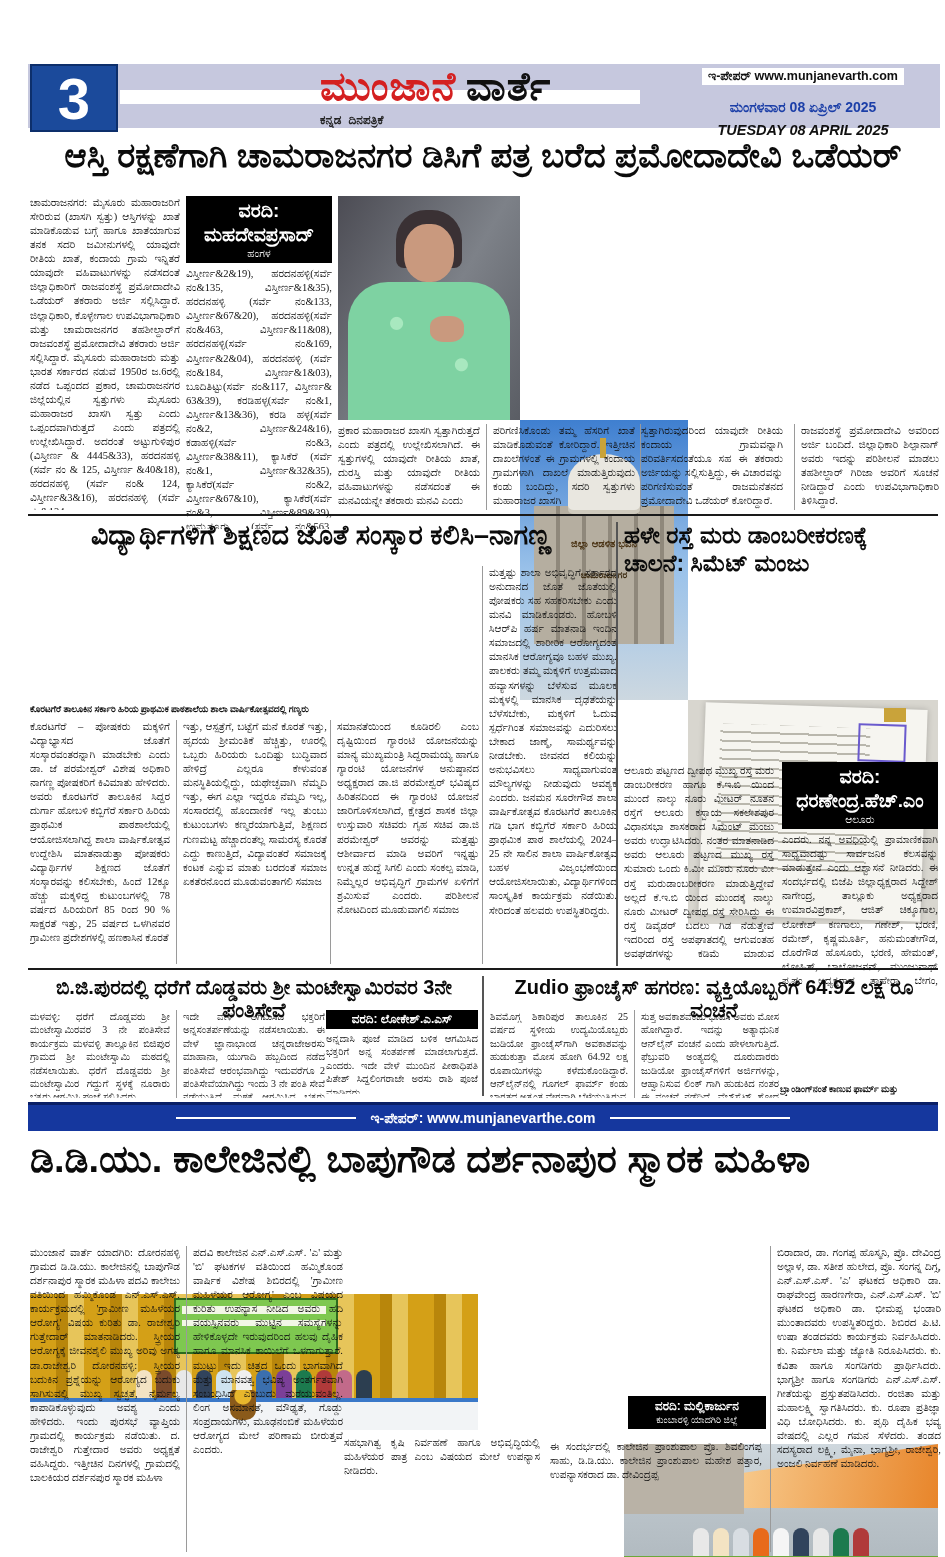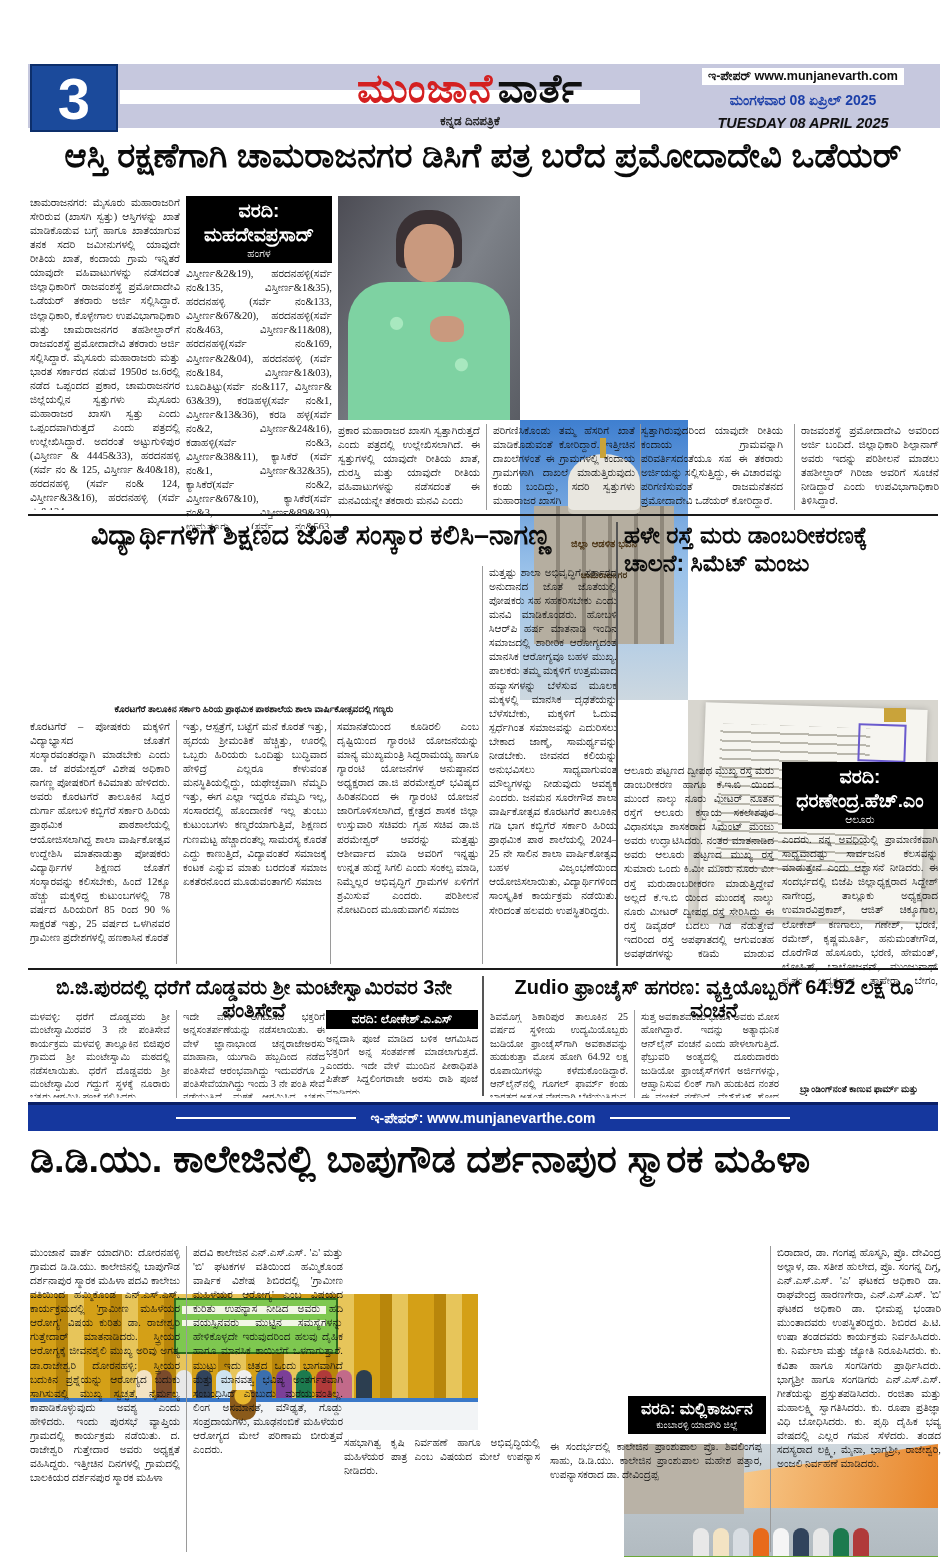--- a/index.html
+++ b/index.html
@@ -6,37 +6,37 @@
   .page{position:relative;width:945px;height:1557px;background:#ffffff;margin:0 auto;
         font-family:"Liberation Serif", serif;color:#111;overflow:hidden;}
   .abs{position:absolute;}
   .bodytxt{font-size:10.5px;line-height:1.34;text-align:justify;overflow:hidden;}
   .colrule{border-left:1px solid #9a9a9a;}
   
   .band{background:#c6c8de;}
   .pagenum{background:#1b4a9b;border:2px solid #0d2f6b;color:#fff;display:flex;align-items:center;justify-content:center;
            font-family:"Liberation Sans",sans-serif;font-weight:bold;font-size:58px;}
   .white-stripe{background:#fff;}
-  .masthead{text-align:center;font-family:Liberation Sans, sans-serif;font-weight:bold;}
+  .masthead{font-family:Liberation Mono, monospace;font-weight:bold;}
   .mast-red{color:#d42020;font-size:40px;letter-spacing:1px;}
   .mast-black{color:#101010;font-size:40px;letter-spacing:1px;}
   .mast-tag{font-size:12px;color:#222;font-weight:bold;margin-top:2px;}
   .rightinfo{font-family:"Liberation Sans",sans-serif;text-align:right;}
   .web-chip{background:#fff;display:inline-block;padding:1px 6px;font-size:12.5px;font-weight:bold;color:#111;}
-  .date-kn{color:#1c3fa8;font-weight:bold;font-size:14px;margin-top:7px;}
+  .date-kn{color:#1c3fa8;font-weight:bold;font-size:14px;margin-top:14px;}
   .date-en{color:#111;font-weight:bold;font-size:14.5px;margin-top:6px;font-style:italic;}
   
   .h-main{font-family:"Liberation Sans",sans-serif;font-weight:800;font-size:34px;line-height:1.15;color:#0b0b0b;text-align:center;}
   .h-sec{font-family:"Liberation Sans",sans-serif;font-weight:800;color:#0b0b0b;}
   .byline{background:#000;color:#fff;text-align:center;font-family:"Liberation Sans",sans-serif;padding:3px 2px;}
   .byline .b1{font-size:19px;font-weight:bold;line-height:1.25;}
   .byline .b2{font-size:10.5px;line-height:1.3;}
   .hr{background:#1a1a1a;}
   .vr{background:#555;}
-  .caption{font-size:9px;font-weight:bold;text-align:center;overflow:hidden;}
+  .caption{font-size:9px;font-weight:bold;overflow:hidden;}
   
   .ph{position:relative;overflow:hidden;background:#9a9a9a;}
   .ph *{position:absolute;}
   .person{position:static !important;display:inline-block;width:16px;height:32px;border-radius:8px 8px 2px 2px;margin:0 2px;}
   .prow{display:flex;align-items:flex-end;justify-content:center;}
   
   .banner{background:#15379e;border-top:3px solid #0a1f66;color:#fff;display:flex;align-items:center;justify-content:center;
           font-family:"Liberation Sans",sans-serif;font-weight:bold;font-size:14px;}
   .banner .line{height:2px;background:#ffffff;width:180px;margin:0 14px;}
 </style>
@@ -184,20 +184,20 @@
     <span class="line"></span>
   </div>
 
   <div class="abs h-sec" style="left:30px;top:1136px;width:908px;font-size:38px;line-height:1.25;">
     <div>ಡಿ.ಡಿ.ಯು. ಕಾಲೇಜಿನಲ್ಲಿ ಬಾಪುಗೌಡ ದರ್ಶನಾಪುರ ಸ್ಮಾರಕ ಮಹಿಳಾ</div>
   </div>
   <div class="abs bodytxt" style="left:30px;top:1246px;width:150px;height:306px;">ಮುಂಜಾನೆ ವಾರ್ತೆ ಯಾದಗಿರಿ: ದೋರನಹಳ್ಳಿ ಗ್ರಾಮದ ಡಿ.ಡಿ.ಯು. ಕಾಲೇಜಿನಲ್ಲಿ ಬಾಪುಗೌಡ ದರ್ಶನಾಪುರ ಸ್ಮಾರಕ ಮಹಿಳಾ ಪದವಿ ಕಾಲೇಜು ವತಿಯಿಂದ ಹಮ್ಮಿಕೊಂಡ ಎನ್.ಎಸ್.ಎಸ್. ಕಾರ್ಯಕ್ರಮದಲ್ಲಿ 'ಗ್ರಾಮೀಣ ಮಹಿಳೆಯರ ಆರೋಗ್ಯ' ವಿಷಯ ಕುರಿತು ಡಾ. ರಾಜೇಶ್ವರಿ ಗುತ್ತೇದಾರ್ ಮಾತನಾಡಿದರು. ಸ್ತ್ರೀಯರ ಆರೋಗ್ಯಕ್ಕೆ ಜೀವನಶೈಲಿ ಮುಖ್ಯ ಅರಿವು ಅಗತ್ಯ ಡಾ.ರಾಜೇಶ್ವರಿ ದೋರನಹಳ್ಳಿ: ಸ್ತ್ರೀಯರ ಬದುಕಿನ ಪ್ರಶ್ನೆಯನ್ನು ಆರೋಗ್ಯದ ಬದುಕು ಸಾಗಿಸುವಲ್ಲಿ ಮುಖ್ಯ ಸ್ವಚ್ಛತೆ, ನೈರ್ಮಲ್ಯ ಕಾಪಾಡಿಕೊಳ್ಳುವುದು ಅವಶ್ಯ ಎಂದು ಹೇಳಿದರು. ಇಂದು ಪುರಸಭೆ ವ್ಯಾಪ್ತಿಯ ಗ್ರಾಮದಲ್ಲಿ ಕಾರ್ಯಕ್ರಮ ನಡೆಯಿತು. ದ. ರಾಜೇಶ್ವರಿ ಗುತ್ತೇದಾರ ಅವರು ಅಧ್ಯಕ್ಷತೆ ವಹಿಸಿದ್ದರು. ಇತ್ತೀಚಿನ ದಿನಗಳಲ್ಲಿ ಗ್ರಾಮದಲ್ಲಿ ಬಾಲಕಿಯರ ದರ್ಶನಪುರ ಸ್ಮಾರಕ ಮಹಿಳಾ</div>
   <div class="abs bodytxt colrule" style="left:186px;top:1246px;width:150px;height:306px;padding-left:6px;">ಪದವಿ ಕಾಲೇಜಿನ ಎನ್.ಎಸ್.ಎಸ್. 'ಎ' ಮತ್ತು 'ಬಿ' ಘಟಕಗಳ ವತಿಯಿಂದ ಹಮ್ಮಿಕೊಂಡ ವಾರ್ಷಿಕ ವಿಶೇಷ ಶಿಬಿರದಲ್ಲಿ 'ಗ್ರಾಮೀಣ ಮಹಿಳೆಯರ ಆರೋಗ್ಯ' ಎಂಬ ವಿಷಯದ ಕುರಿತು ಉಪನ್ಯಾಸ ನೀಡಿದ ಅವರು ಹದಿ ವಯಸ್ಸಿನವರು ಮುಟ್ಟಿನ ಸಮಸ್ಯೆಗಳನ್ನು ಹೇಳಿಕೊಳ್ಳದೇ ಇರುವುದರಿಂದ ಹಲವು ದೈಹಿಕ ಹಾಗೂ ಮಾನಸಿಕ ಕಾಯಿಲೆಗೆ ಒಳಗಾಗುತ್ತಾರೆ. ಮುಟ್ಟು ಇದು ಚಿತ್ರದ ಒಂದು ಭಾಗವಾಗಿದೆ ಮತ್ತು ಮಾನವತ್ವ ಭವಿಷ್ಯ ಅಂತರ್ಗತವಾಗಿ ಸಂಬಂಧಿಸಿದೆ ಎಂಬುದು ಮರೆಯುವಂತಿಲ್ಲ. ಲಿಂಗ ಅಸಮಾನತೆ, ಮೌಢ್ಯತೆ, ಗೊಡ್ಡು ಸಂಪ್ರದಾಯಗಳು, ಮೂಢನಂಬಿಕೆ ಮಹಿಳೆಯರ ಆರೋಗ್ಯದ ಮೇಲೆ ಪರಿಣಾಮ ಬೀರುತ್ತವೆ ಎಂದರು.</div>
 
   <div class="abs byline" style="left:628px;top:1396px;width:134px;">
-    <div class="b1" style="font-size:16px;">ವರದಿ: ಮಲ್ಲಿಕಾರ್ಜುನ</div>
+    <div class="b1" style="font-size:12px;">ವರದಿ: ಮಲ್ಲಿಕಾರ್ಜುನ</div>
     <div class="b2" style="font-size:9.5px;">ಕುಂಬಾರಳ್ಳಿ ಯಾದಗಿರಿ ಜಿಲ್ಲೆ</div>
   </div>
   <div class="abs bodytxt" style="left:344px;top:1436px;width:196px;height:116px;">ಸಹಭಾಗಿತ್ವ ಕೃಷಿ ನಿರ್ವಹಣೆ ಹಾಗೂ ಅಭಿವೃದ್ಧಿಯಲ್ಲಿ ಮಹಿಳೆಯರ ಪಾತ್ರ ಎಂಬ ವಿಷಯದ ಮೇಲೆ ಉಪನ್ಯಾಸ ನೀಡಿದರು.</div>
   <div class="abs bodytxt" style="left:550px;top:1440px;width:212px;height:112px;">ಈ ಸಂದರ್ಭದಲ್ಲಿ ಕಾಲೇಜಿನ ಪ್ರಾಂಶುಪಾಲ ಪ್ರೊ. ಶಿವಲಿಂಗಪ್ಪ ಸಾಹು, ಡಿ.ಡಿ.ಯು. ಕಾಲೇಜಿನ ಪ್ರಾಂಶುಪಾಲ ಮಹೇಶ ಪತ್ತಾರ, ಉಪನ್ಯಾಸಕರಾದ ಡಾ. ದೇವಿಂದ್ರಪ್ಪ</div>
   <div class="abs bodytxt colrule" style="left:770px;top:1246px;width:164px;height:306px;padding-left:6px;">ಬಿರಾದಾರ, ಡಾ. ಗಂಗಪ್ಪ ಹೊಸ್ಮನಿ, ಪ್ರೊ. ದೇವಿಂದ್ರ ಅಲ್ಲಾಳ, ಡಾ. ಸತೀಶ ಹುಲೇದ, ಪ್ರೊ. ಸಂಗನ್ನ ದಿಗ್ಸ, ಎನ್.ಎಸ್.ಎಸ್. 'ಎ' ಘಟಕದ ಅಧಿಕಾರಿ ಡಾ. ರಾಘವೇಂದ್ರ ಹಾರಣಗೇರಾ, ಎನ್.ಎಸ್.ಎಸ್. 'ಬಿ' ಘಟಕದ ಅಧಿಕಾರಿ ಡಾ. ಭೀಮಪ್ಪ ಭಂಡಾರಿ ಮುಂತಾದವರು ಉಪಸ್ಥಿತರಿದ್ದರು. ಶಿಬಿರದ ಪಿ.ಟಿ. ಉಷಾ ತಂಡದವರು ಕಾರ್ಯಕ್ರಮ ನಿರ್ವಹಿಸಿದರು. ಕು. ನಿರ್ಮಲಾ ಮತ್ತು ಜ್ಯೋತಿ ನಿರೂಪಿಸಿದರು. ಕು. ಕವಿತಾ ಹಾಗೂ ಸಂಗಡಿಗರು ಪ್ರಾರ್ಥಿಸಿದರು. ಭಾಗ್ಯಶ್ರೀ ಹಾಗೂ ಸಂಗಡಿಗರು ಎನ್.ಎಸ್.ಎಸ್. ಗೀತೆಯನ್ನು ಪ್ರಸ್ತುತಪಡಿಸಿದರು. ರಂಜಿತಾ ಮತ್ತು ಮಹಾಲಕ್ಷ್ಮಿ ಸ್ವಾಗತಿಸಿದರು. ಕು. ರೂಪಾ ಪ್ರತಿಜ್ಞಾ ವಿಧಿ ಬೋಧಿಸಿದರು. ಕು. ಪೃಥಿ ದೈಹಿಕ ಭವ್ಯ ವೇಷದಲ್ಲಿ ಎಲ್ಲರ ಗಮನ ಸೆಳೆದರು. ತಂಡದ ಸದಸ್ಯರಾದ ಲಕ್ಷ್ಮಿ, ಮೈನಾ, ಭಾಗ್ಯಶ್ರೀ, ರಾಜೇಶ್ವರಿ, ಅಂಜಲಿ ನಿರ್ವಹಣೆ ಮಾಡಿದರು.</div>
 
 </div>
 
 </body></html>

